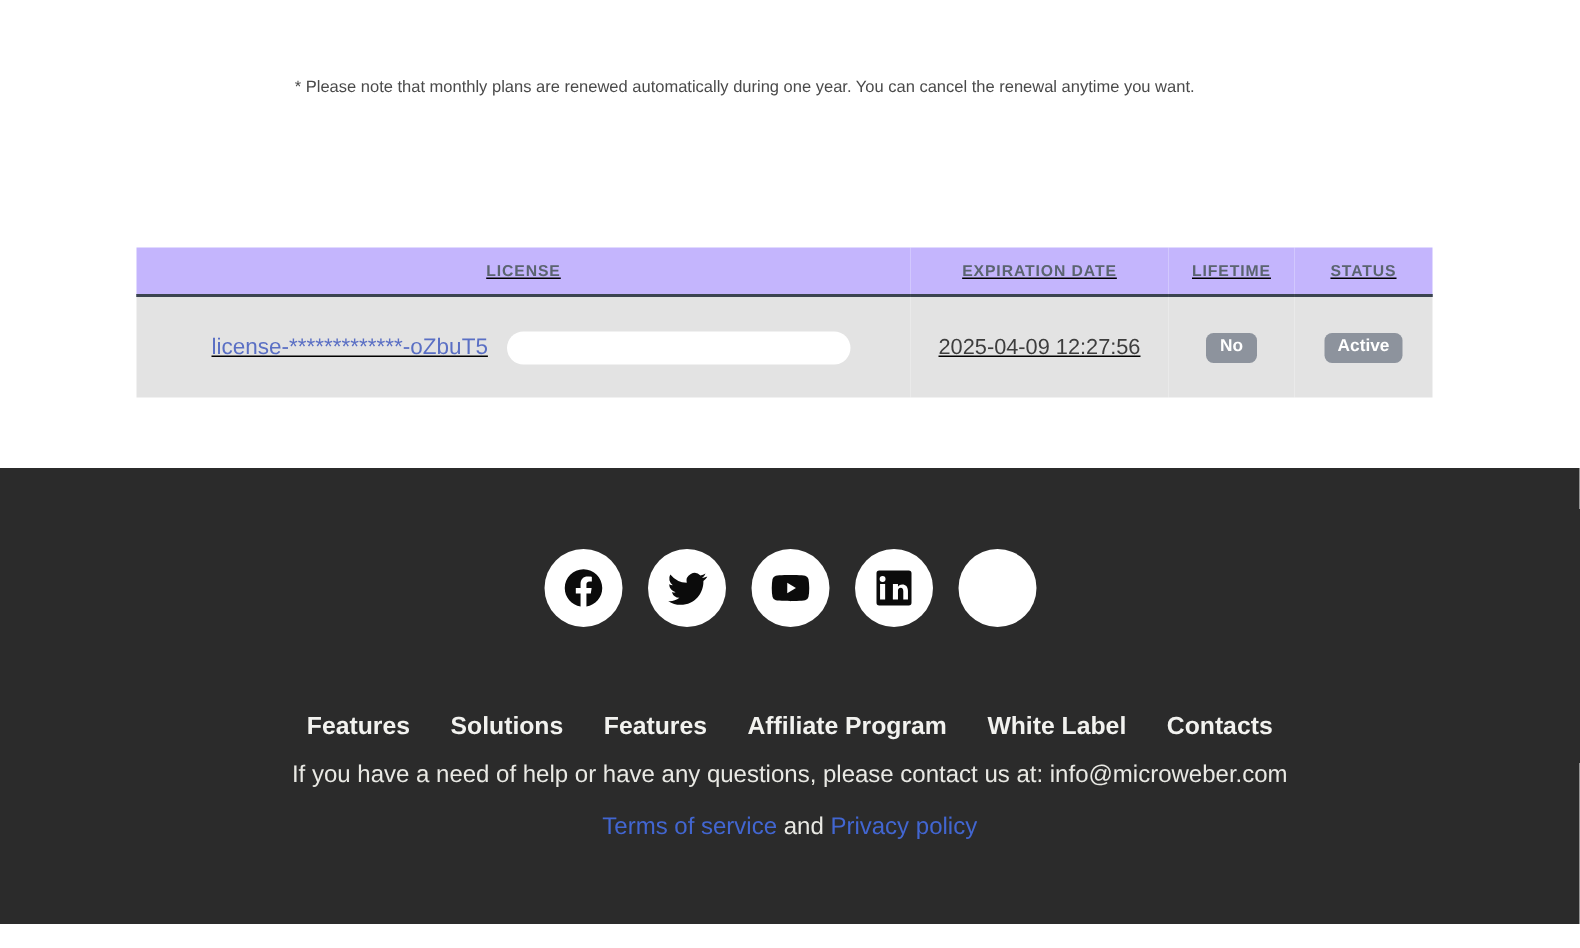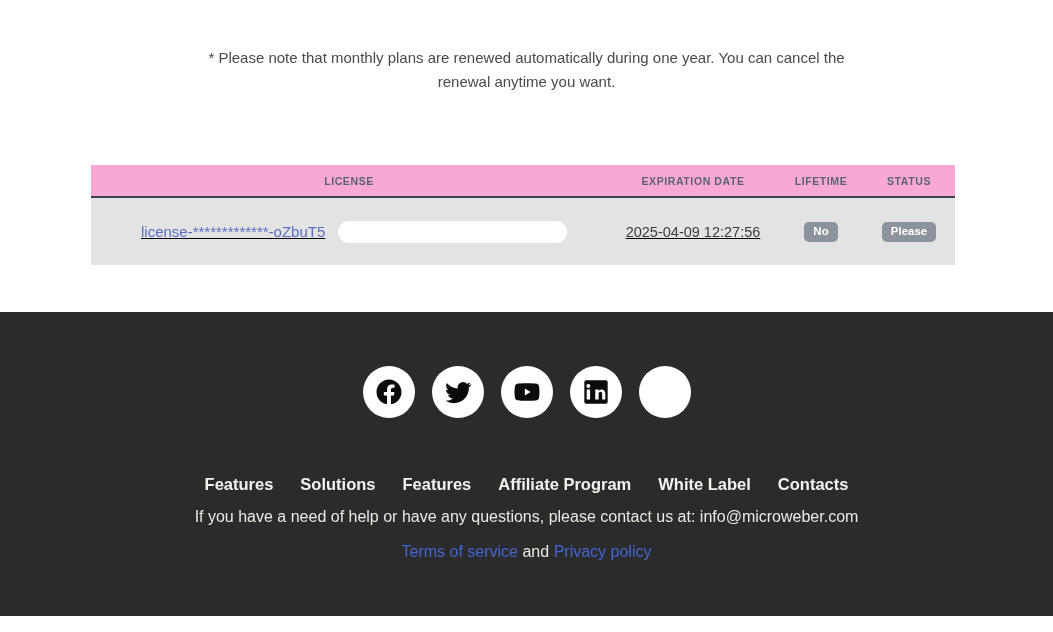--- a/index.html
+++ b/index.html
@@ -13,40 +13,40 @@
     overflow: hidden;
   }
 
   
   .notice-wrap {
     padding-top: 46px;
   }
   .notice {
     width: 660px;
     margin: 0 auto;
-    text-align: center;
-    font-size: 15px;
+    font-size: 11px;
     line-height: 24px;
     color: #4a4a4a;
   }
 
   
   .table-wrap {
     position: absolute;
     left: 91px;
     top: 165px;
     width: 864px;
   }
   table.license-table {
     width: 100%;
     border-collapse: collapse;
     table-layout: fixed;
   }
   table.license-table thead tr {
-    background: #f9a8d4;
+    background: #c4b5fd;
+    text-decoration: underline;
   }
   table.license-table thead th {
     font-size: 10.5px;
     letter-spacing: 0.6px;
     font-weight: 700;
     color: #5b6470;
     padding: 10px 0 9px 0;
     text-align: center;
     border-bottom: 2px solid #3b4450;
   }
@@ -192,21 +192,21 @@
             <input class="license-input" type="text" placeholder="" style="">
           </div>
         </td>
         <td>
           <span class="exp-date">2025-04-09 12:27:56</span>
         </td>
         <td>
           <span class="badge">No</span>
         </td>
         <td>
-          <span class="badge">Please</span>
+          <span class="badge">Active</span>
         </td>
       </tr>
     </tbody>
   </table>
 </div>
 
 <div class="footer">
 
   <div class="socials">
     <a href="#" class="social-btn">

